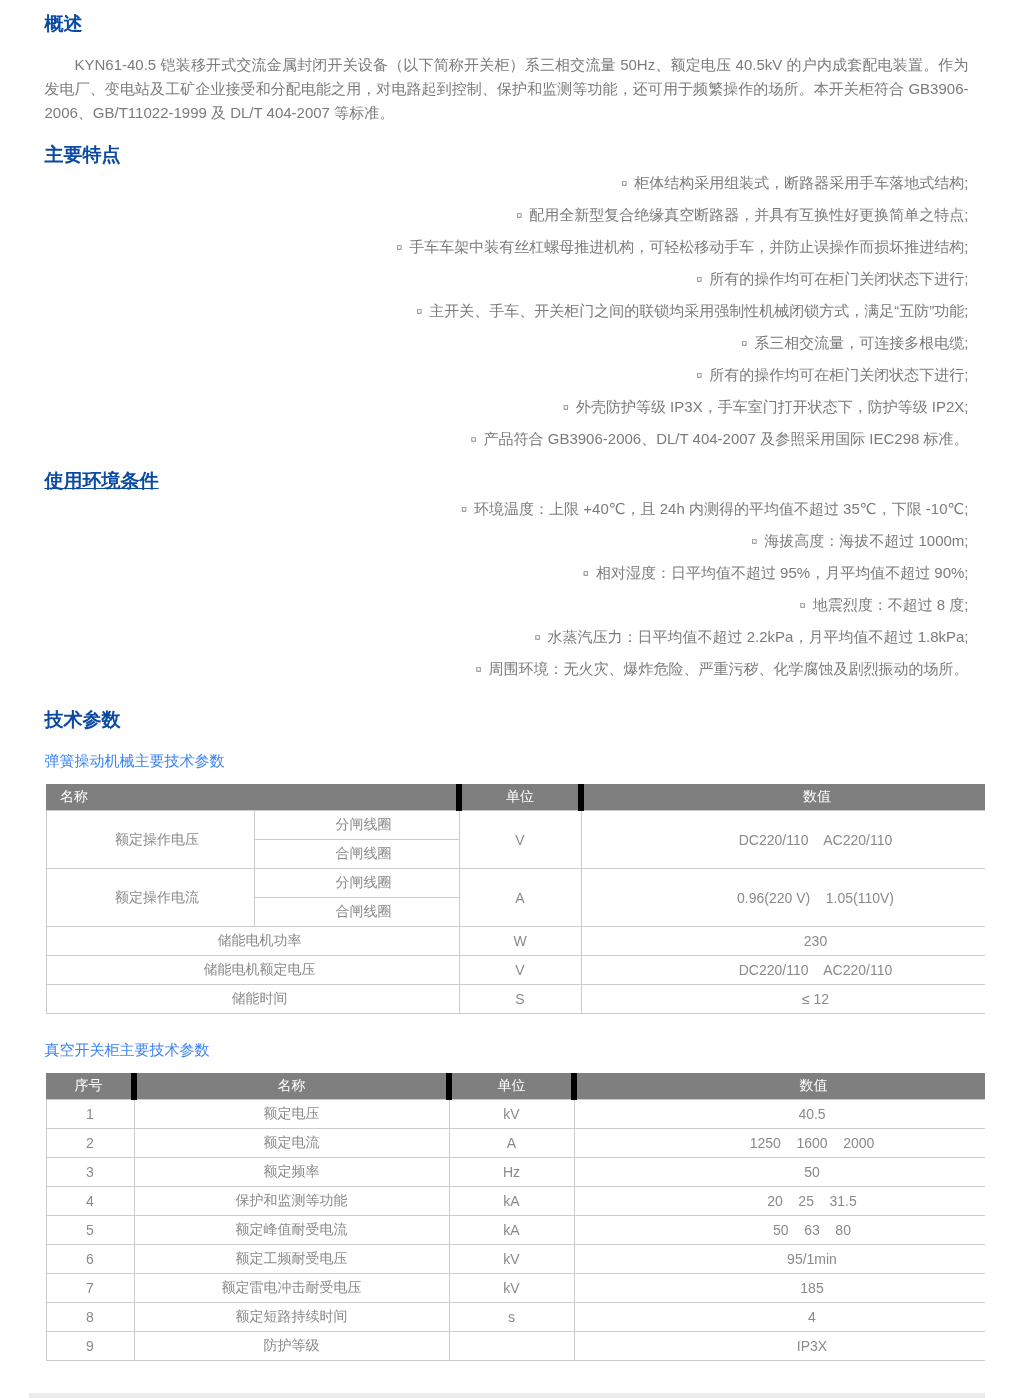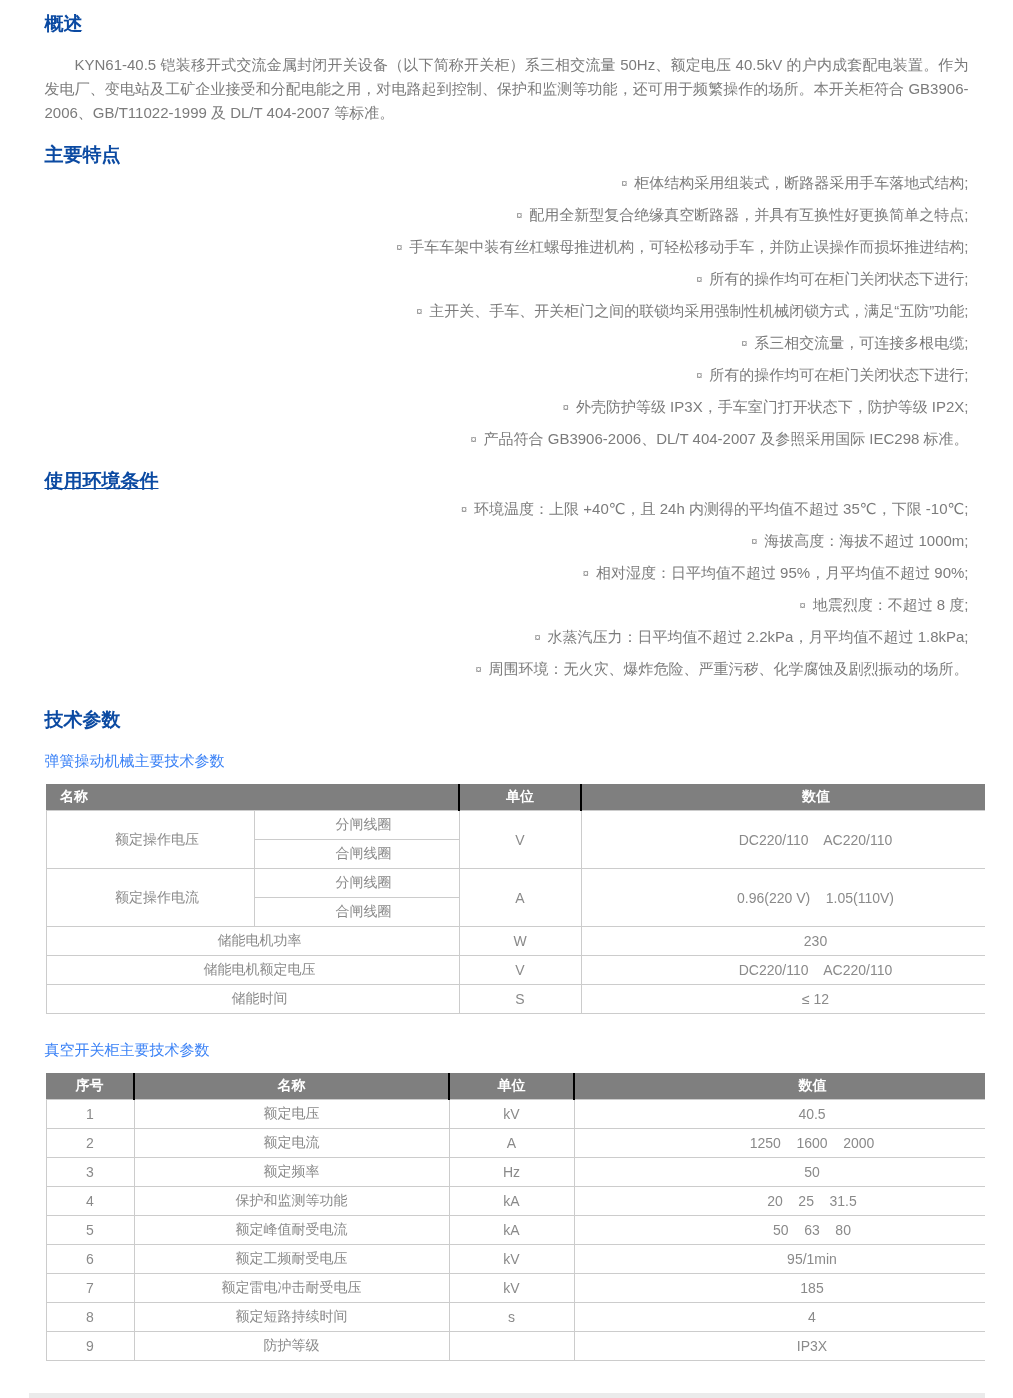--- a/index.html
+++ b/index.html
@@ -63,26 +63,26 @@
     border-collapse:collapse;
     table-layout:fixed;
     width:1004px;
     margin:13px 0 0 1px;
     font-size:14px;
     color:#8a8a8a;
   }
   table.spec th{
     background:#7f7f7f;
     color:#ffffff;
-    font-weight:bold;
+    font-weight:normal;
     font-size:14px;
     height:26px;
     padding:0;
   }
-  table.spec th + th{border-left:2px solid #000000;}
+  table.spec th + th{border-left:6px solid #000000;}
   table.spec th.al{text-align:left;padding-left:14px;}
   table.spec td{
     border:1px solid #cccccc;
     height:28px;
     padding:0;
     text-align:center;
     white-space:pre;
     overflow:hidden;
   }
   table.spec td.al{text-align:center;padding-left:14px;}

